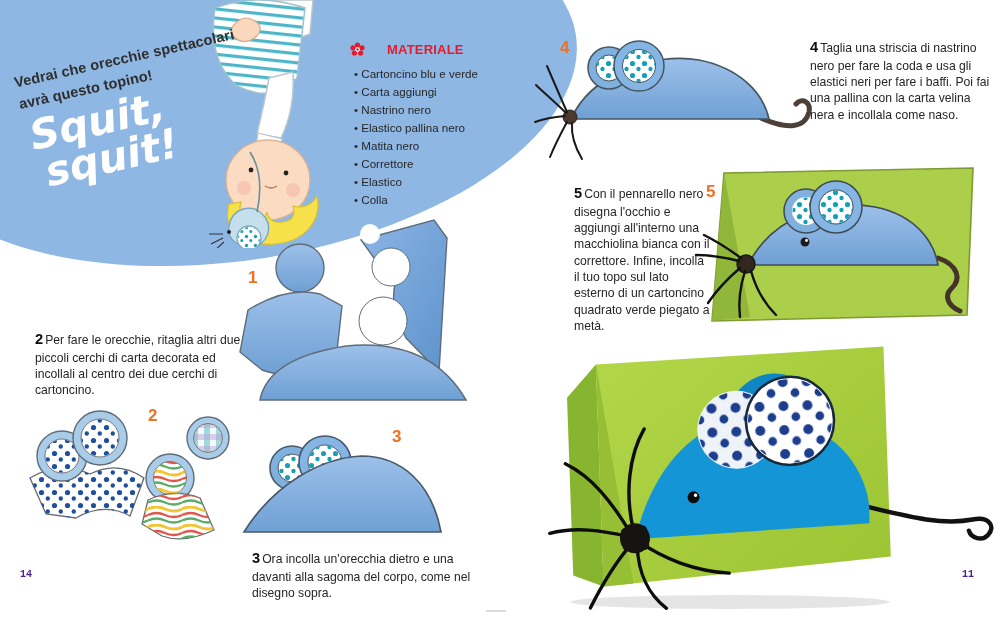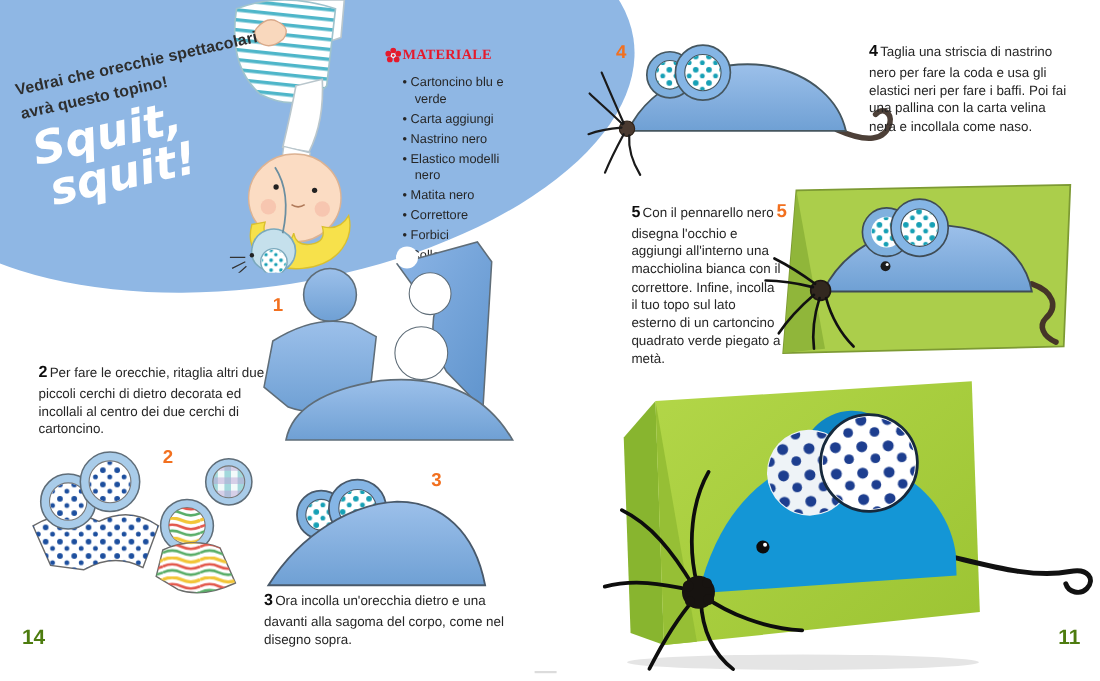--- a/index.html
+++ b/index.html
@@ -12,30 +12,30 @@
   #blob-wrap{left:0;top:0;width:580px;height:290px;}
   #tagline{left:12px;top:72px;transform:rotate(-12.5deg);transform-origin:0 0;
            font-size:14.5px;font-weight:bold;color:#2e2e2e;line-height:1.55;white-space:pre-line;letter-spacing:.1px;}
   #squit{left:26px;top:118px;transform:rotate(-13deg);transform-origin:0 0;
          color:#fff;font-size:41px;font-weight:bold;font-style:italic;line-height:.95;
          font-family:"DejaVu Sans",sans-serif;}
   #squit .l2{margin-left:7px;}
 
   
   #materials{left:350px;top:42px;width:136px;}
-  #materials-title{display:flex;align-items:center;gap:1px;color:#e51a2c;font-weight:bold;
-                   font-size:13px;letter-spacing:.2px;font-family:Liberation Serif, serif;}
-  #materials ul{list-style:none;margin:9px 16px 0;padding:0;font-size:11.6px;line-height:1.34;color:#262626;}
+  #materials-title{display:flex;align-items:center;gap:22px;color:#e51a2c;font-weight:bold;
+                   font-size:13px;letter-spacing:.2px;}
+  #materials ul{list-style:none;margin:9px 4px 0;padding:0;font-size:11.6px;line-height:1.34;color:#262626;}
   #materials li{padding-left:11px;text-indent:-11px;margin-bottom:2.5px;}
   #materials li::before{content:"• ";}
 
   .step{position:absolute;font-size:12.2px;line-height:1.34;color:#262626;}
   .step .n{font-weight:bold;font-size:14.6px;color:#0d0d0d;padding-right:2px;}
   .fig-num{position:absolute;font-weight:bold;font-size:17px;color:#f2701f;}
-  .pagenum{position:absolute;font-weight:bold;font-size:19px;color:#4d7c0f;}
+  .pagenum{position:absolute;font-weight:bold;font-size:10px;color:#4c1d95;font-family:Liberation Mono, monospace;}
   #gutter-mark{left:486px;top:610px;width:20px;height:2px;background:#dcdcdc;}
 </style>
 </head>
 <body>
 
 <div class="abs" id="page-left" style="left:0;top:0;width:500px;height:619px;">
 
   <svg class="abs" id="blob-wrap" width="580" height="290" viewBox="0 0 580 290">
     <ellipse cx="238" cy="88" rx="342" ry="172" transform="rotate(-9 238 88)" fill="#8fb7e4"></ellipse>
   </svg>
@@ -102,32 +102,32 @@
         </g>
         <circle cx="7.5" cy="7.5" r="2.2" fill="#fff"></circle>
         <circle cx="7.5" cy="7.5" r="1.2" fill="#e51a2c"></circle>
       </svg>
       <span>MATERIALE</span>
     </div>
     <ul>
       <li>Cartoncino blu e verde</li>
       <li>Carta aggiungi</li>
       <li>Nastrino nero</li>
-      <li>Elastico modelli nero</li>
+      <li>Elastico pallina nero</li>
       <li>Matita nero</li>
       <li>Correttore</li>
-      <li>Forbici</li>
+      <li>Elastico</li>
       <li>Colla</li>
     </ul>
   </div>
 
   <p class="step" style="left:35px;top:330px;width:208px;margin:0;">
-    <span class="n">2</span><span>Per fare le orecchie, ritaglia altri due piccoli cerchi di dietro decorata ed incollali al centro dei due cerchi di cartoncino.</span>
+    <span class="n">2</span><span>Per fare le orecchie, ritaglia altri due piccoli cerchi di carta decorata ed incollali al centro dei due cerchi di cartoncino.</span>
   </p>
-  <p class="step" style="left:240px;top:537px;width:240px;margin:0;">
+  <p class="step" style="left:240px;top:537px;width:240px;margin:12px;">
     <span class="n">3</span><span>Ora incolla un'orecchia dietro e una davanti alla sagoma del corpo, come nel disegno sopra.</span>
   </p>
 
   <div class="fig-num" style="left:248px;top:268px;">1</div>
   <div class="fig-num" style="left:148px;top:406px;">2</div>
   <div class="fig-num" style="left:392px;top:427px;">3</div>
 
   <svg class="abs" style="left:228px;top:210px;" width="252" height="192" viewBox="0 0 252 192">
     <defs>
       <linearGradient id="wcBlue" x1="0" y1="0" x2="0" y2="1">
@@ -233,21 +233,21 @@
     <circle cx="37" cy="93" r="7" fill="#4a3a30" stroke="#2e2218" stroke-width="1"></circle>
     <g stroke="#1a1a1a" stroke-width="2" fill="none" stroke-linecap="round">
       <path d="M34,88 C26,70 20,56 14,42"></path>
       <path d="M33,89 C20,76 10,68 3,61"></path>
       <path d="M32,92 C20,93 10,95 2,98"></path>
       <path d="M34,98 C27,111 21,123 17,133"></path>
       <path d="M39,99 C38,113 43,125 49,135"></path>
     </g>
   </svg>
 
-  <p class="step" style="left:290px;top:38px;width:188px;margin:0;">
+  <p class="step" style="left:310px;top:38px;width:188px;margin:0;">
     <span class="n">4</span><span>Taglia una striscia di nastrino nero per fare la coda e usa gli elastici neri per fare i baffi. Poi fai una pallina con la carta velina nera e incollala come naso.</span>
   </p>
 
   <p class="step" style="left:74px;top:184px;width:136px;margin:0;">
     <span class="n">5</span><span>Con il pennarello nero disegna l'occhio e aggiungi all'interno una macchiolina bianca con il correttore. Infine, incolla il tuo topo sul lato esterno di un cartoncino quadrato verde piegato a metà.</span>
   </p>
 
   <svg class="abs" style="left:188px;top:165px;" width="300" height="165" viewBox="0 0 300 165">
     <polygon points="36,8 285,3 279,150 24,156" fill="#abce4b" stroke="#7d9a33" stroke-width="1.6"></polygon>
     <polygon points="36,8 62,152 24,156" fill="#90b63a"></polygon>

